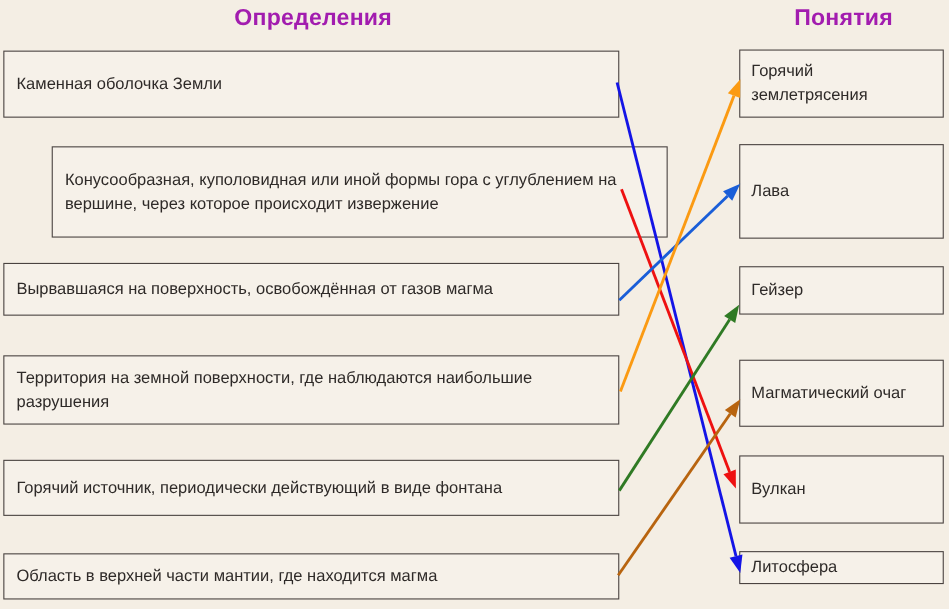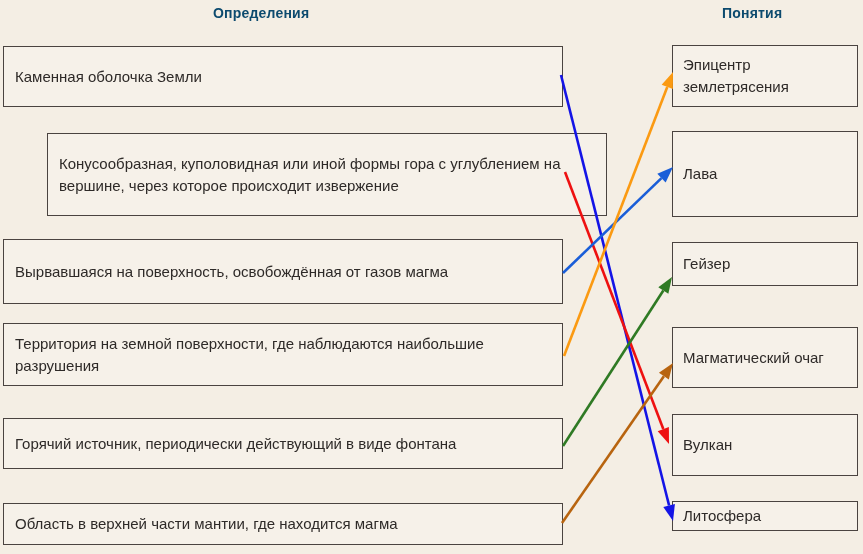--- a/index.html
+++ b/index.html
@@ -3,22 +3,22 @@
 <meta charset="utf-8">
 <style>
   html, body { margin: 0; padding: 0; }
   body {
     width: 863px; height: 554px; position: relative; overflow: hidden;
     background: #f4eee4;
     font-family: "Liberation Sans", "DejaVu Sans", sans-serif;
     color: #2e2a28;
   }
   .col-header {
-    position: absolute; top: 5px; font-weight: bold; font-size: 14px;
-    color: #0c4a6e; letter-spacing: 0.2px;
+    position: absolute; top: 5px; font-weight: bold; font-size: 21px;
+    color: #a21caf; letter-spacing: 0.2px;
   }
   #hdr-left { left: 213px; }
   #hdr-right { left: 722px; }
   .box {
     position: absolute; box-sizing: border-box;
     border: 1.4px solid #4a4340;
     background: #f6f1e9;
     display: flex; align-items: center;
     font-size: 15px; line-height: 22px; color: #2e2a28;
   }
@@ -33,37 +33,37 @@
 <div class="col-header" id="hdr-left">Определения</div>
 <div class="col-header" id="hdr-right">Понятия</div>
 
 <div id="definitions-col">
   <div class="box left" style="top: 46px; height: 61px;">
       <span>Каменная оболочка Земли</span>
     </div>
   <div class="box left" style="top: 133px; height: 83px; margin-left: 44px;">
       <span style="width:510px">Конусообразная, куполовидная или иной формы гора с углублением на вершине, через которое происходит извержение</span>
     </div>
-  <div class="box left" style="top: 239px; height: 65px;">
+  <div class="box left" style="top: 239px; height: 48px;">
       <span style="width:470px">Вырвавшаяся на поверхность, освобождённая от газов магма</span>
     </div>
   <div class="box left" style="top: 323px; height: 63px;">
       <span style="width:480px">Территория на земной поверхности, где наблюдаются наибольшие разрушения</span>
     </div>
   <div class="box left" style="top: 418px; height: 51px;">
       <span style="width:480px">Горячий источник, периодически действующий в виде фонтана</span>
     </div>
   <div class="box left" style="top: 503px; height: 42px;">
       <span>Область в верхней части мантии, где находится магма</span>
     </div>
 </div>
 
 <div id="concepts-col">
   <div class="box right" style="top: 45px; height: 62px;">
-      <span style="width:150px">Эпицентр землетрясения</span>
+      <span style="width:150px">Горячий землетрясения</span>
     </div>
   <div class="box right" style="top: 131px; height: 86px;">
       <span>Лава</span>
     </div>
   <div class="box right" style="top: 242px; height: 44px;">
       <span>Гейзер</span>
     </div>
   <div class="box right" style="top: 327px; height: 61px;">
       <span style="width:150px">Магматический очаг</span>
     </div>

